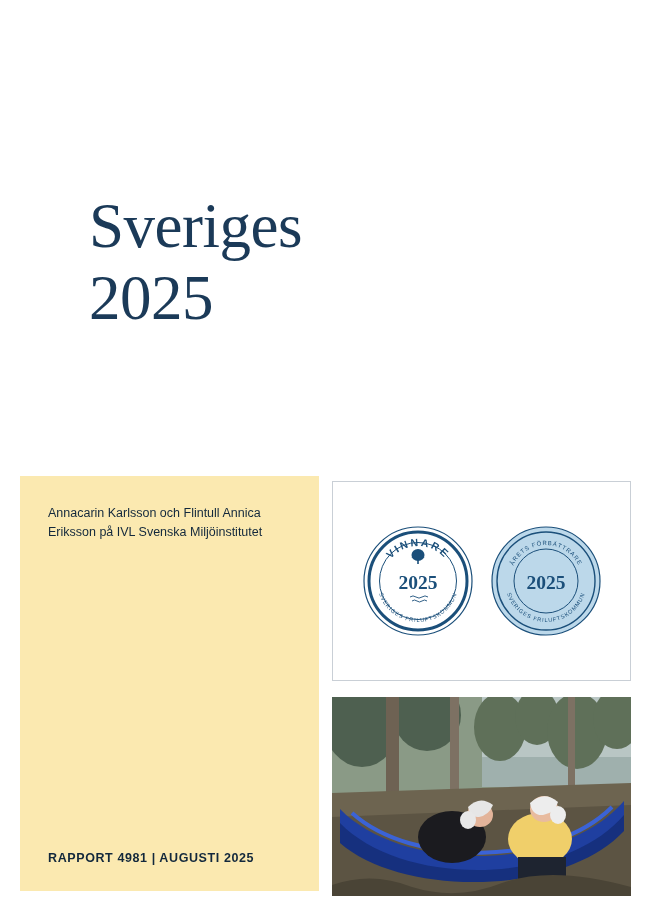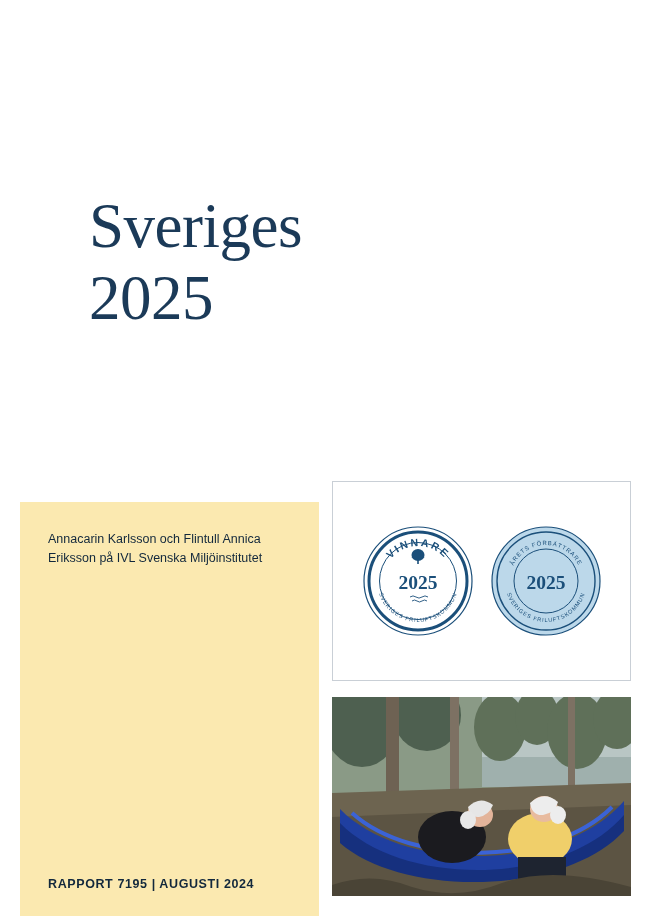--- a/index.html
+++ b/index.html
@@ -36,21 +36,21 @@
     line-height: 72px;
     color: #1b3a58;
     letter-spacing: -0.5px;
     white-space: nowrap;
   }
 
   
   .yellow-panel {
     position: absolute;
     left: 20px;
-    top: 502px;
+    top: 476px;
     width: 299px;
     height: 415px;
     background: #fbe9b0;
   }
   .authors {
     position: absolute;
     left: 28px;
     top: 28px;
     width: 250px;
     font-size: 12.5px;
@@ -111,21 +111,21 @@
 
 <div class="page">
 
   <div class="title-block">
     <div class="title-line">Sveriges</div>
     <div class="title-line">2025</div>
   </div>
 
   <div class="yellow-panel">
     <div class="authors">Annacarin Karlsson och Flintull Annica Eriksson på IVL Svenska Miljöinstitutet</div>
-    <div class="report-line">RAPPORT 7195 | AUGUSTI 2024</div>
+    <div class="report-line">RAPPORT 4981 | AUGUSTI 2025</div>
   </div>
 
   <div class="badges-box">
     <div class="badges-row">
 
       <div class="badge">
         <svg viewBox="0 0 110 110" width="110" height="110" aria-hidden="true">
           <defs>
             <path id="topArcA" d="M 20,55 A 35,35 0 0 1 90,55"></path>
             <path id="botArcA" d="M 14,55 A 41,41 0 0 0 96,55"></path>

